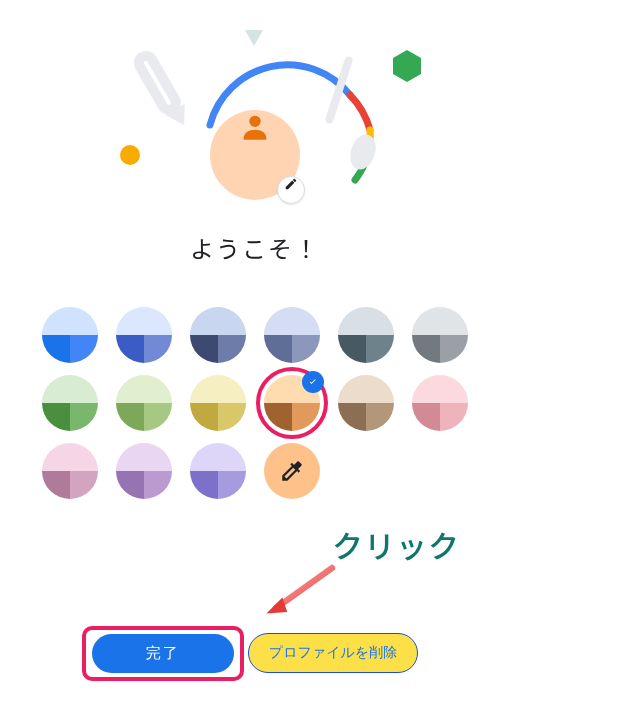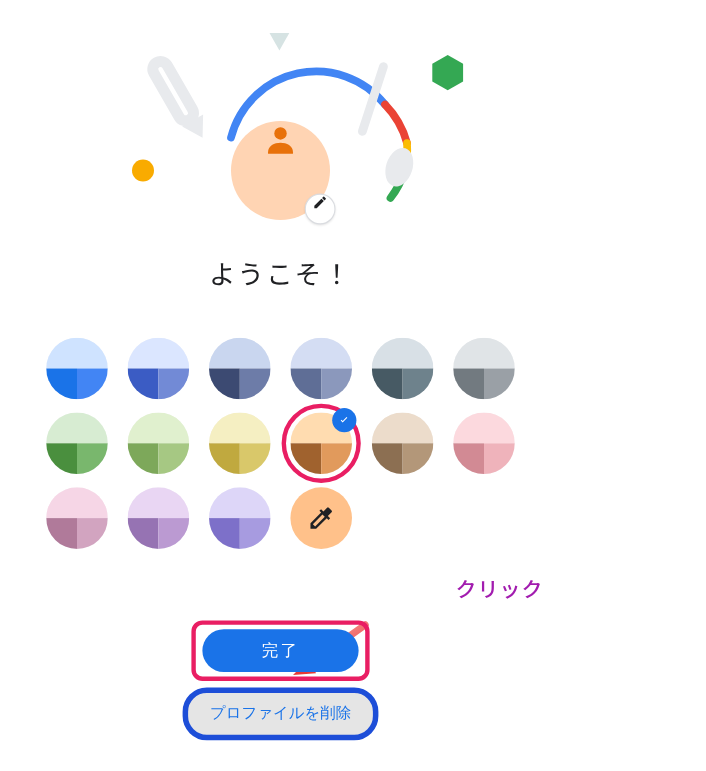--- a/index.html
+++ b/index.html
@@ -143,21 +143,20 @@
     .eyedropper svg { width: 26px; height: 26px; }
     .button-row {
       position: absolute;
       left: 0;
       right: 0;
       bottom: 28px;
       display: flex;
       align-items: center;
       justify-content: center;
       gap: 14px;
-      flex-direction: column;
     }
     .primary-btn-wrap {
       position: relative;
       display: inline-block;
     }
     .primary-btn-wrap .highlight-box {
       position: absolute;
       top: -8px; left: -10px; right: -10px; bottom: -8px;
       border: 4px solid #e91e63;
       border-radius: 10px;
@@ -167,34 +166,34 @@
       background: #1a73e8;
       color: #fff;
       border: none;
       border-radius: 22px;
       padding: 10px 54px;
       font-size: 15px;
       cursor: pointer;
       letter-spacing: 2px;
     }
     .secondary-btn {
-      background: #e5e5e5;
+      background: #fde047;
       color: #1a73e8;
-      border: 5px solid #1d4ed8;
+      border: 1px solid #1d4ed8;
       border-radius: 22px;
       padding: 10px 20px;
       font-size: 14px;
       cursor: pointer;
     }
     .click-label {
       position: absolute;
-      right: 16px;
+      right: 50px;
       top: 522px;
-      color: #a21caf;
-      font-size: 19px;
+      color: #0f766e;
+      font-size: 31px;
       font-weight: 500;
       letter-spacing: 1px;
     }
     .arrow {
       position: absolute;
       right: 170px;
       top: 562px;
       width: 80px;
       height: 60px;
       pointer-events: none;

